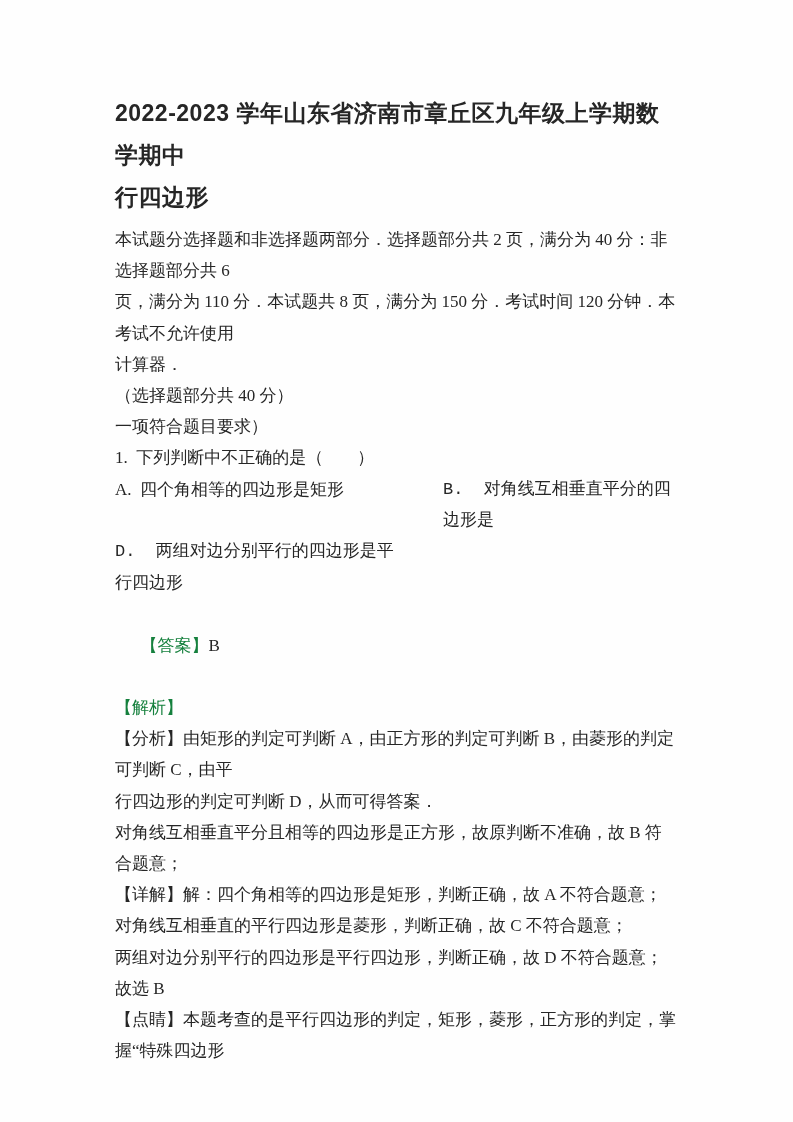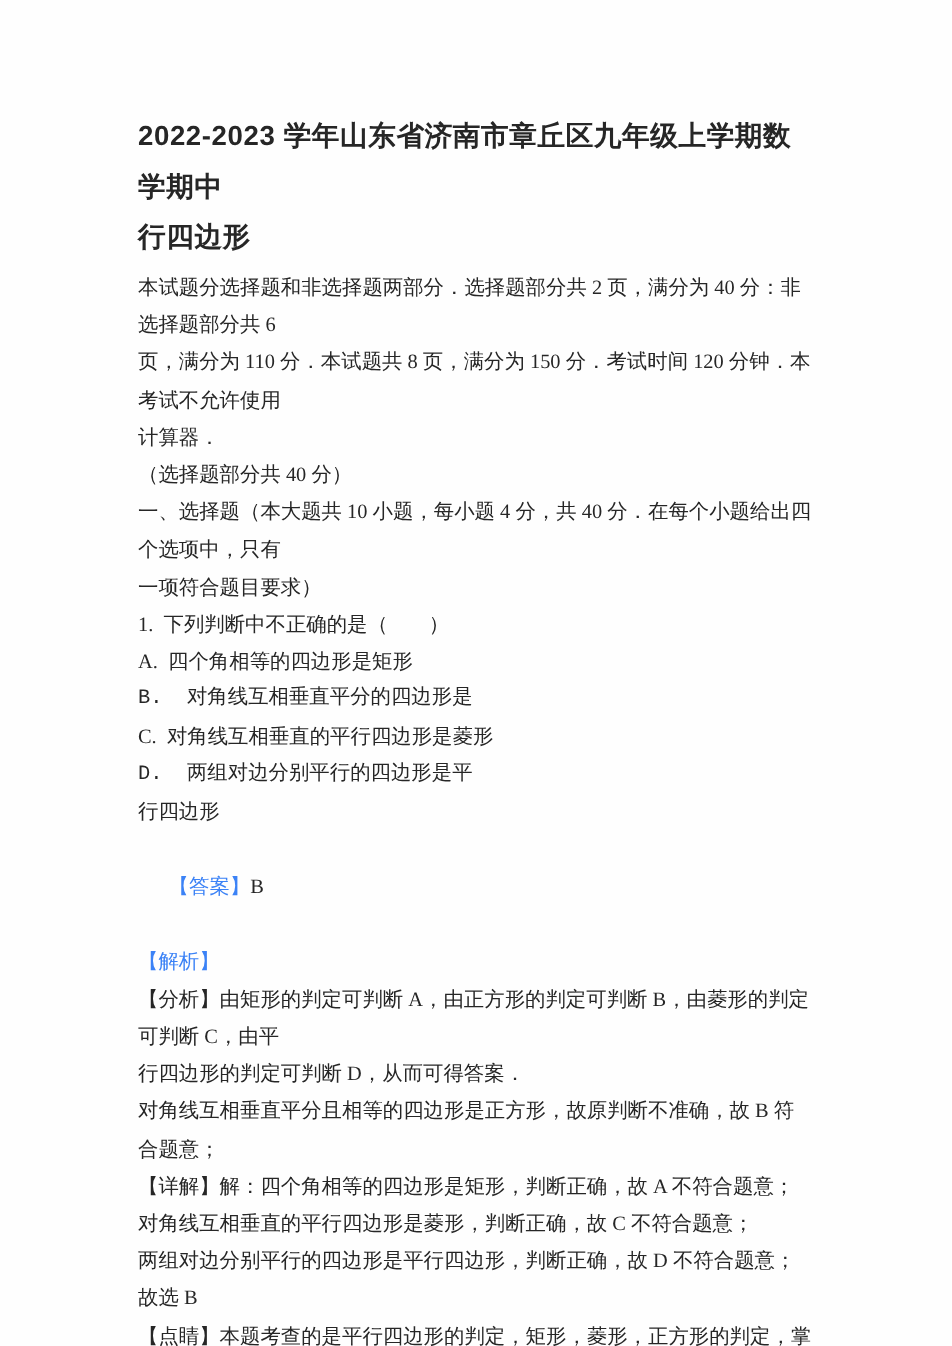--- a/index.html
+++ b/index.html
@@ -26,54 +26,52 @@
     white-space: pre-wrap;
     letter-spacing: 0.5px;
   }
   .title-block { margin-bottom: 6px; }
   .line {
     font-size: 17px;
     line-height: 31.2px;
     white-space: pre-wrap;
   }
   .center { }
-  .teal { color: #3b82f6; }
-  .opt-row { display: flex; flex-direction: column; }
+  .teal { color: #15803d; }
+  .opt-row { display: flex; }
   .opt-left { width: 328px; flex-shrink: 0; }
   .opt-right { flex: 1; font-family: Liberation Mono, monospace; }
 </style>
 </head>
 <body>
 
 <div class="page">
   <div class="content">
 
     <div class="title-block">
       <div class="title-line">2022-2023 学年山东省济南市章丘区九年级上学期数学期中</div>
       <div class="title-line">行四边形</div>
     </div>
 
     <div class="line">本试题分选择题和非选择题两部分．选择题部分共 2 页，满分为 40 分：非选择题部分共 6</div>
     <div class="line">页，满分为 110 分．本试题共 8 页，满分为 150 分．考试时间 120 分钟．本考试不允许使用</div>
     <div class="line">计算器．</div>
 
     <div class="line center">（选择题部分共 40 分）</div>
 
-    <div class="line">一、选择题（本大题共 10 小题，每小题 4 分，共 40 分．在每个小题给出四个选项中，只有</div>
     <div class="line">一项符合题目要求）</div>
 
     <div class="line">1.  下列判断中不正确的是（　　）</div>
 
     <div class="line opt-row">
       <span class="opt-left">A.  四个角相等的四边形是矩形</span>
       <span class="opt-right">B.  对角线互相垂直平分的四边形是</span>
     </div>
 
     <div class="line opt-row">
-      <span class="opt-left">C.  对角线互相垂直的平行四边形是菱形</span>
       <span class="opt-right">D.  两组对边分别平行的四边形是平</span>
     </div>
     <div class="line">行四边形</div>
 
     <div class="line">
       <span class="teal">【答案】</span><span>B</span>
     </div>
     <div class="line teal">【解析】</div>
 
     <div class="line">【分析】由矩形的判定可判断 A，由正方形的判定可判断 B，由菱形的判定可判断 C，由平</div>

